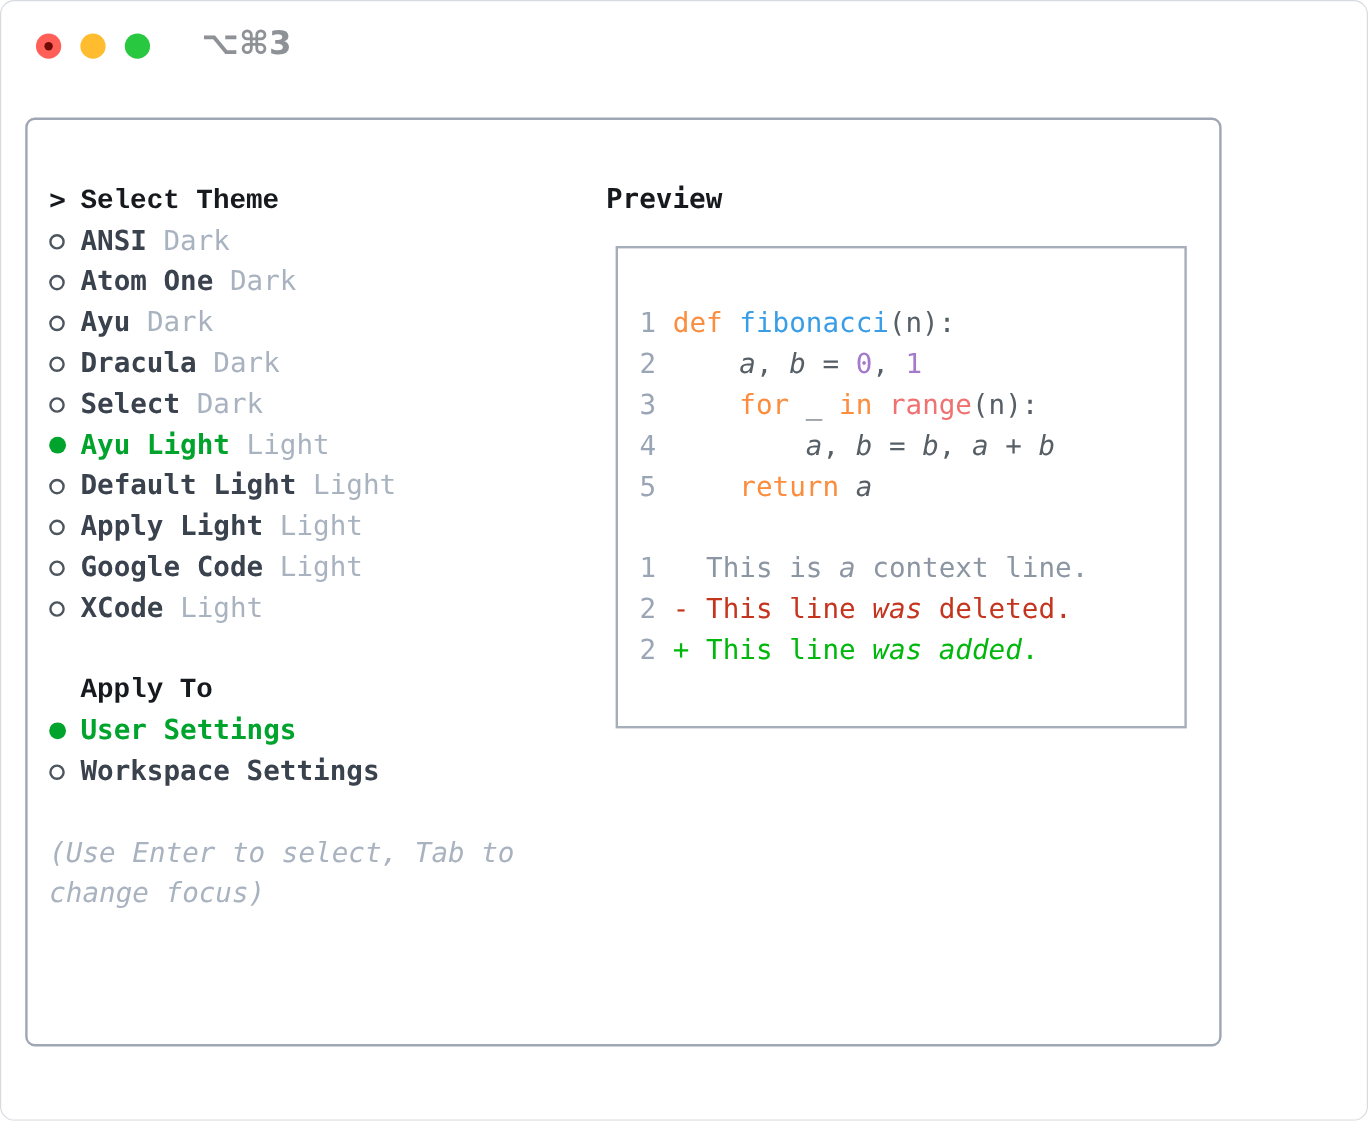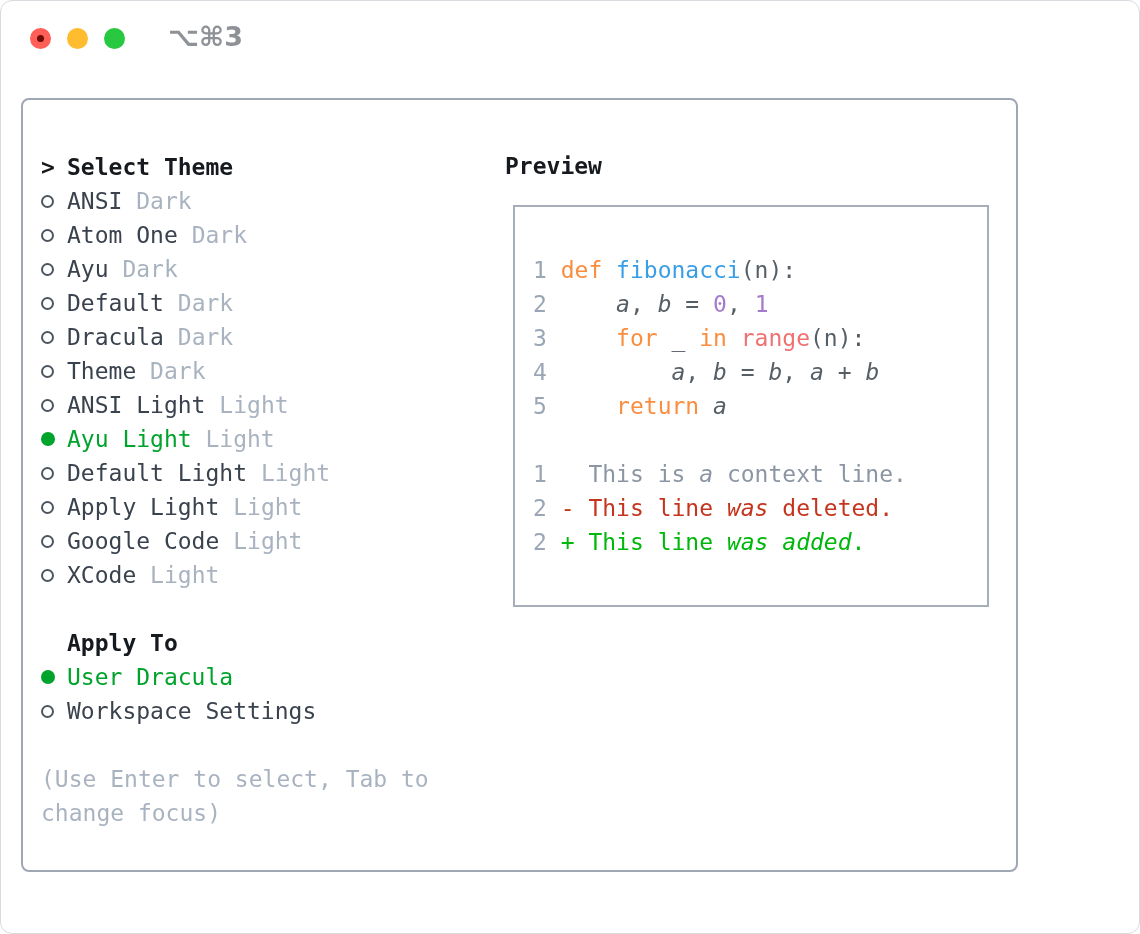--- a/index.html
+++ b/index.html
@@ -24,28 +24,28 @@
   .panel{position:absolute;left:20px;top:97px;width:997px;height:774px;
          border:2px solid var(--panel-border);border-radius:8px;box-sizing:border-box;}
 
   .left-col{position:absolute;left:18px;top:50px;width:445px;font-size:23px;}
   .row{height:34px;line-height:34px;display:flex;align-items:center;white-space:pre;}
   .marker{width:26px;flex:0 0 26px;display:flex;align-items:center;}
   .marker i{display:inline-block;width:13px;height:13px;border:2px solid #4D565F;
             border-radius:50%;box-sizing:border-box;}
   .row.selected .marker i{width:14px;height:14px;border:none;background:var(--accent-green);}
   .prompt{width:26px;flex:0 0 26px;font-weight:bold;color:var(--heading-text);}
-  .hd{font-weight:bold;color:var(--heading-text);}
-  .nm{color:var(--item-text);}
+  .hd{font-weight:bold;color:var(--heading-text);font-family:Liberation Mono, monospace;}
+  .nm{color:var(--item-text);font-weight:bold;}
   .row.selected .nm{color:var(--accent-green);}
   .vr{color:var(--variant-gray);}
   .spacer{height:34px;}
   .apply-title{margin-left:26px;}
   .hint{margin-top:34px;width:420px;line-height:34px;color:var(--hint-gray);
-        white-space:normal;}
+        white-space:normal;font-style:italic;}
 
   
   .preview-title{position:absolute;left:482px;top:49px;height:34px;line-height:34px;
                  font-size:23px;font-weight:bold;color:var(--heading-text);}
   .preview-box{position:absolute;left:490px;top:105px;width:476px;height:402px;
                border:2px solid var(--box-border);box-sizing:border-box;background:#fff;}
   #code{margin:0;padding:46px 0 0 18px;font-size:23px;line-height:34px;white-space:pre;
         font-family:"DejaVu Sans Mono","Liberation Mono",monospace;}
   #code div{height:34px;}
   .ln{color:var(--line-number-gray);}
@@ -79,39 +79,37 @@
     <div class="left-col">
       <div class="row">
         <span class="prompt">&gt;</span>
         <span class="hd">Select Theme</span>
       </div>
 
       <div id="theme-list">
           <div class="row"><span class="marker"><i></i></span><span><span class="nm">ANSI</span> <span class="vr">Dark</span></span></div>
           <div class="row"><span class="marker"><i></i></span><span><span class="nm">Atom One</span> <span class="vr">Dark</span></span></div>
           <div class="row"><span class="marker"><i></i></span><span><span class="nm">Ayu</span> <span class="vr">Dark</span></span></div>
-          <div class="row"><span class="marker"><i></i></span><span><span class="nm">Default</span> <span class="vr">Dark</span></span></div>
           <div class="row"><span class="marker"><i></i></span><span><span class="nm">Dracula</span> <span class="vr">Dark</span></span></div>
-          <div class="row"><span class="marker"><i></i></span><span><span class="nm">Theme</span> <span class="vr">Dark</span></span></div>
-          <div class="row"><span class="marker"><i></i></span><span><span class="nm">ANSI Light</span> <span class="vr">Light</span></span></div>
+          <div class="row"><span class="marker"><i></i></span><span><span class="nm">Select</span> <span class="vr">Dark</span></span></div>
           <div class="row selected"><span class="marker"><i></i></span><span><span class="nm">Ayu Light</span> <span class="vr">Light</span></span></div>
           <div class="row"><span class="marker"><i></i></span><span><span class="nm">Default Light</span> <span class="vr">Light</span></span></div>
           <div class="row"><span class="marker"><i></i></span><span><span class="nm">Apply Light</span> <span class="vr">Light</span></span></div>
           <div class="row"><span class="marker"><i></i></span><span><span class="nm">Google Code</span> <span class="vr">Light</span></span></div>
           <div class="row"><span class="marker"><i></i></span><span><span class="nm">XCode</span> <span class="vr">Light</span></span></div>
         </div>
 
       <div class="spacer"></div>
 
       <div class="row apply-title">
         <span class="hd">Apply To</span>
       </div>
 
       <div id="apply-list">
-          <div class="row selected"><span class="marker"><i></i></span><span><span class="nm">User Dracula</span></span></div>
+          <div class="row selected"><span class="marker"><i></i></span><span><span class="nm">User Settings</span></span></div>
           <div class="row"><span class="marker"><i></i></span><span><span class="nm">Workspace Settings</span></span></div>
         </div>
 
       <div class="hint">(Use Enter to select, Tab to change focus)</div>
     </div>
 
     <div class="preview-title">Preview</div>
 
     <div class="preview-box">
       <pre id="code"><div><span class="ln">1 </span><span class="tk-keyword">def </span><span class="tk-function">fibonacci</span><span class="tk-fg">(n):</span></div><div><span class="ln">2 </span><span class="tk-fg">    </span><span class="tk-var">a</span><span class="tk-fg">, </span><span class="tk-var">b</span><span class="tk-fg"> = </span><span class="tk-number">0</span><span class="tk-fg">, </span><span class="tk-number">1</span></div><div><span class="ln">3 </span><span class="tk-fg">    </span><span class="tk-keyword">for</span><span class="tk-fg"> _ </span><span class="tk-keyword">in</span><span class="tk-fg"> </span><span class="tk-call">range</span><span class="tk-fg">(n):</span></div><div><span class="ln">4 </span><span class="tk-fg">        </span><span class="tk-var">a</span><span class="tk-fg">, </span><span class="tk-var">b</span><span class="tk-fg"> = </span><span class="tk-var">b</span><span class="tk-fg">, </span><span class="tk-var">a</span><span class="tk-fg"> + </span><span class="tk-var">b</span></div><div><span class="ln">5 </span><span class="tk-fg">    </span><span class="tk-keyword">return</span><span class="tk-fg"> </span><span class="tk-var">a</span></div><div> </div><div><span class="ln">1 </span><span class="dm-context">  </span><span class="dm-context">This is </span><span class="dm-context it">a</span><span class="dm-context"> context line.</span></div><div><span class="ln">2 </span><span class="dm-deleted">- </span><span class="dm-deleted">This line </span><span class="dm-deleted it">was</span><span class="dm-deleted"> deleted.</span></div><div><span class="ln">2 </span><span class="dm-added">+ </span><span class="dm-added">This line </span><span class="dm-added it">was</span><span class="dm-added"> </span><span class="dm-added it">added</span><span class="dm-added">.</span></div></pre>

